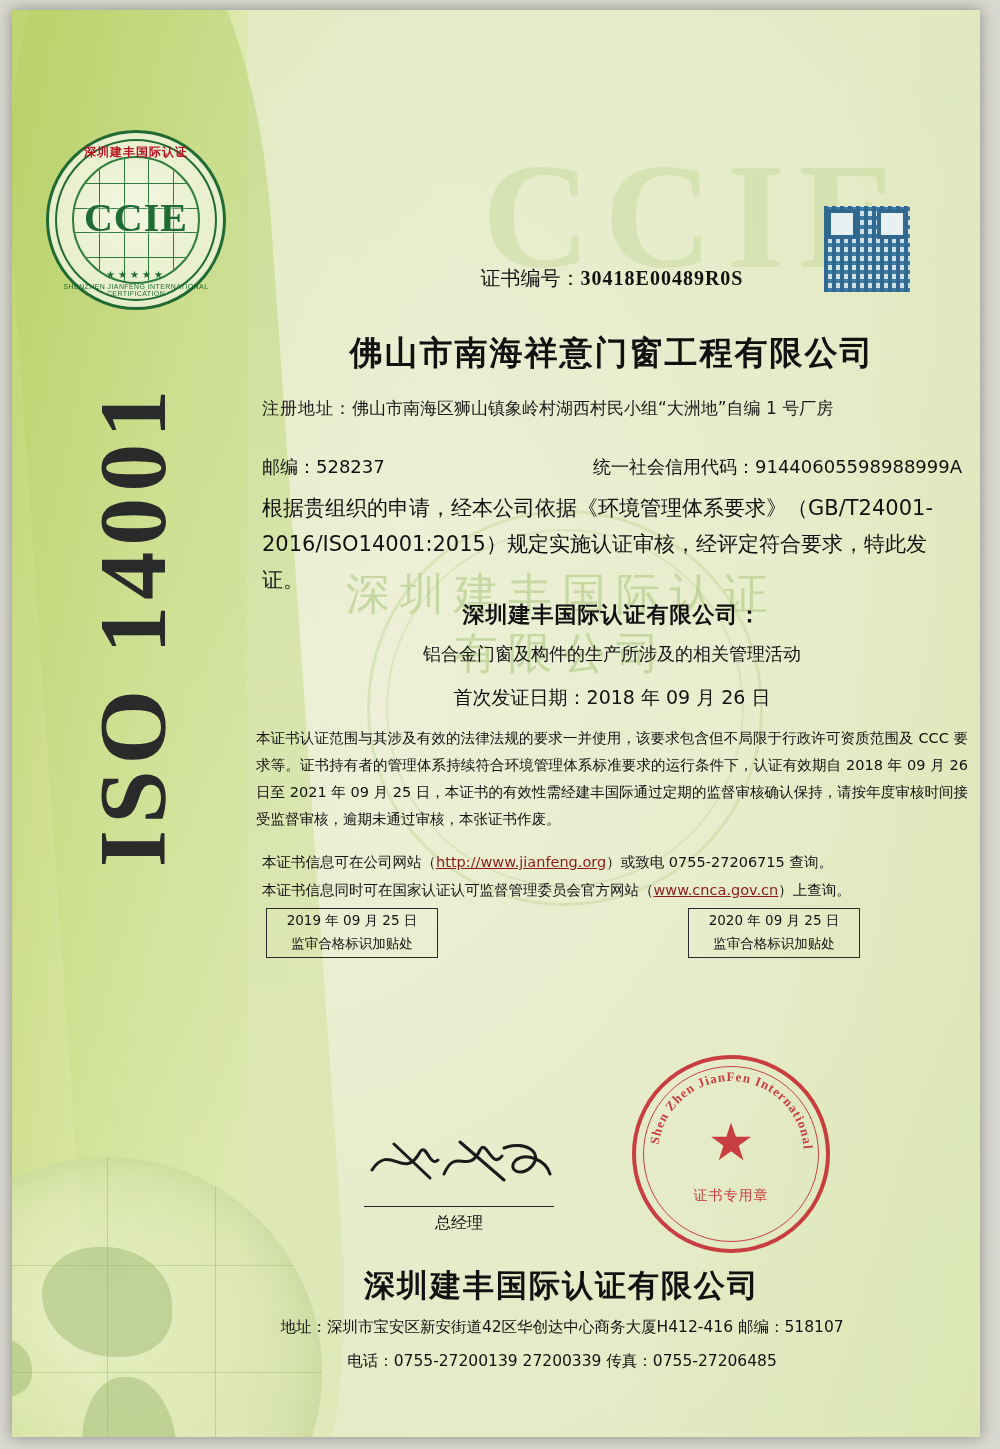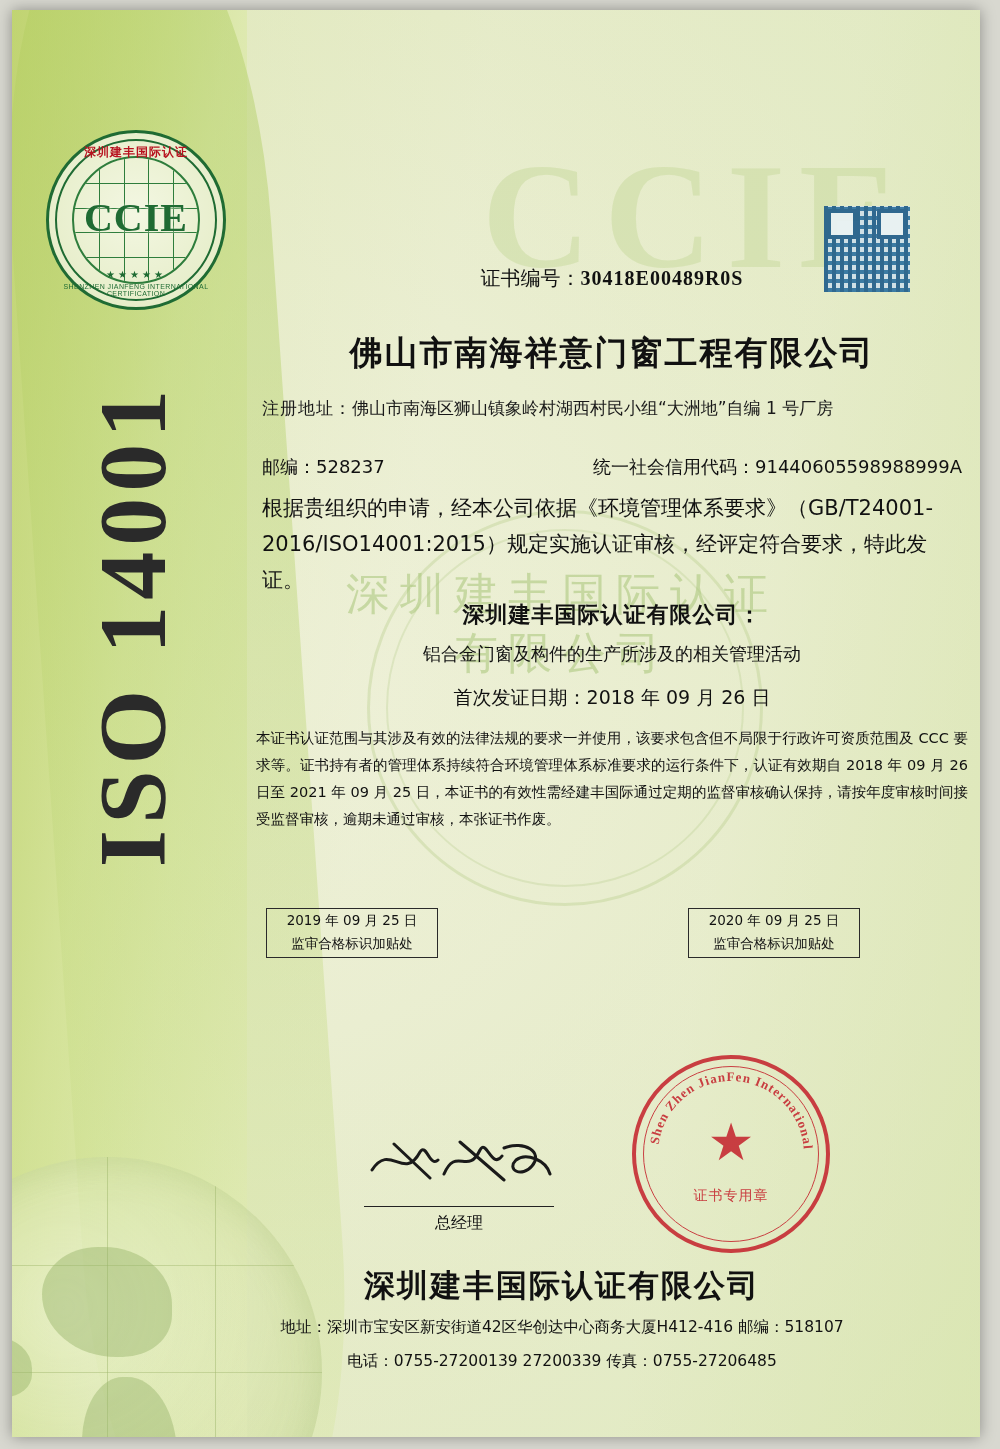--- a/index.html
+++ b/index.html
@@ -557,20 +557,28 @@
     </div>
 
     <div class="para">根据贵组织的申请，经本公司依据《环境管理体系要求》（GB/T24001-2016/ISO14001:2015）规定实施认证审核，经评定符合要求，特此发证。</div>
 
     <div class="scope-title">深圳建丰国际认证有限公司：</div>
     <div class="scope-text">铝合金门窗及构件的生产所涉及的相关管理活动</div>
     <div class="first-issue">首次发证日期：2018 年 09 月 26 日</div>
 
     <div class="fine">本证书认证范围与其涉及有效的法律法规的要求一并使用，该要求包含但不局限于行政许可资质范围及 CCC 要求等。证书持有者的管理体系持续符合环境管理体系标准要求的运行条件下，认证有效期自 2018 年 09 月 26 日至 2021 年 09 月 25 日，本证书的有效性需经建丰国际通过定期的监督审核确认保持，请按年度审核时间接受监督审核，逾期未通过审核，本张证书作废。</div>
 
+    <div class="links">
+      <div>
+        <span>本证书信息可在公司网站（</span><a class="u" href="#">http://www.jianfeng.org</a><span>）或致电 0755-27206715 查询。</span>
+      </div>
+      <div>
+        <span>本证书信息同时可在国家认证认可监督管理委员会官方网站（</span><a class="u" href="#">www.cnca.gov.cn</a><span>）上查询。</span>
+      </div>
+    </div>
 
     <div class="surv left">
       <div>2019 年 09 月 25 日</div>
       <div>监审合格标识加贴处</div>
     </div>
     <div class="surv right">
       <div>2020 年 09 月 25 日</div>
       <div>监审合格标识加贴处</div>
     </div>
 

